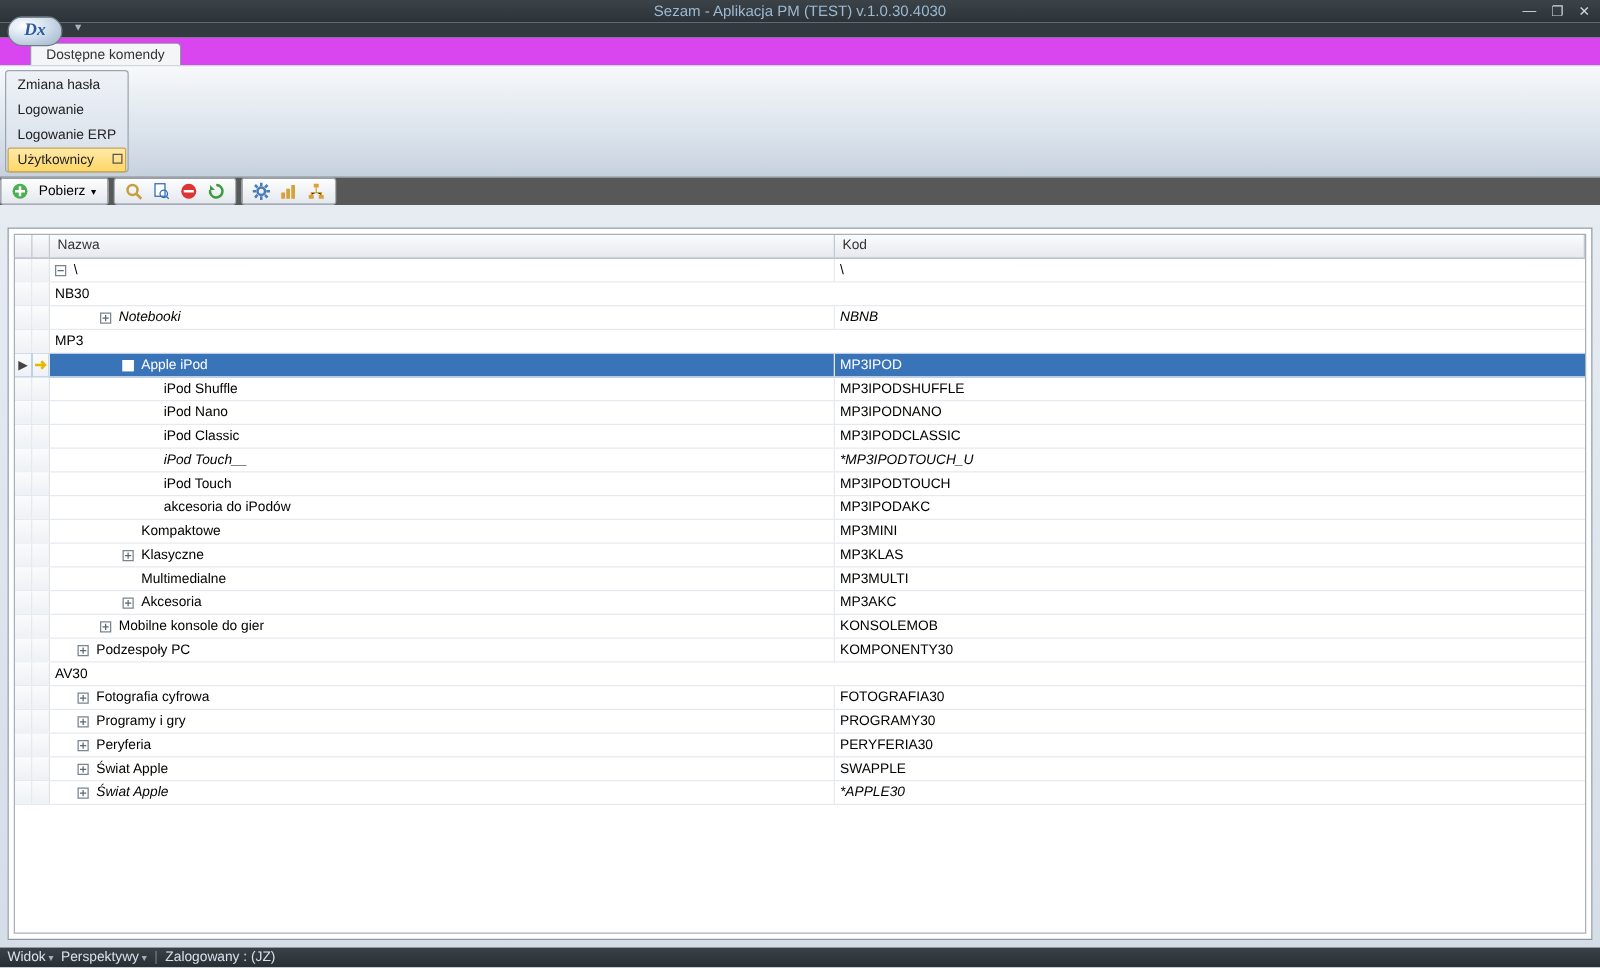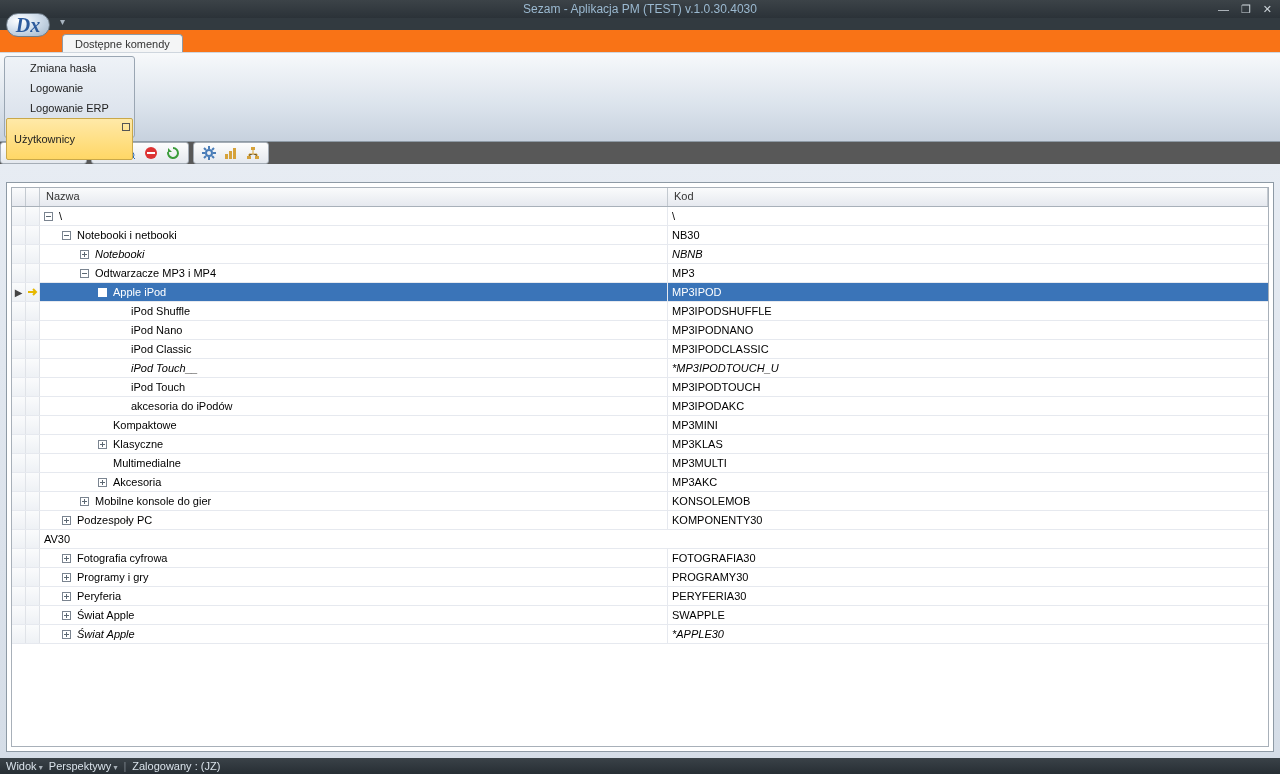--- a/index.html
+++ b/index.html
@@ -5,30 +5,30 @@
 * { margin:0; padding:0; box-sizing:border-box; font-family:Tahoma,Verdana,sans-serif; font-size:11px; }
 body { width:1280px; height:774px; overflow:hidden; background:#fff; position:relative; }
 
 .titlebar { height:18px; background:linear-gradient(to bottom,#3c4348,#2b3238); display:flex; align-items:center; color:#9bb9d0; position:relative; }
 .titlebar .title { position:absolute; left:50%; transform:translateX(-50%); font-size:12px; }
 .titlebar .win-controls { position:absolute; right:8px; display:flex; gap:12px; color:#cdd5da; }
 .titlebar .win-controls span { cursor:pointer; }
 
 .orb-row { height:12px; background:#323a40; position:relative; }
 .orb { position:absolute; top:-5px; left:6px; width:44px; height:24px; border-radius:12px; background:radial-gradient(ellipse at 30% 30%,#fff,#d6e2ef 40%,#9fb3c8); border:1px solid #6f7c88; z-index:5; display:flex; align-items:center; justify-content:center; }
-.orb-logo { font-family:"Times New Roman",serif; font-style:italic; font-weight:bold; font-size:20px; color:#2c5a9c; }
+.orb-logo { font-family:"Times New Roman",serif; font-style:italic; font-weight:bold; font-size:14px; color:#2c5a9c; }
 .qat { position:absolute; left:60px; top:-2px; color:#a8b4bf; font-size:10px; }
 
-.tab-strip { height:22px; background:#f97316; display:flex; align-items:flex-end; padding-left:62px; }
+.tab-strip { height:22px; background:#d946ef; display:flex; align-items:flex-end; padding-left:24px; }
 .tab { background:#f4f5f6; border:1px solid #8e9aa5; border-bottom:none; border-radius:4px 4px 0 0; padding:3px 12px 2px 12px; color:#333; cursor:pointer; }
 
 .ribbon { height:90px; background:linear-gradient(to bottom,#f7f9fb,#dbe3ec 60%,#c7d1de); border-bottom:1px solid #8e9aa5; border-top:1px solid #cfd6de; display:flex; }
 .ribbon-group { border:1px solid #9aa6b3; border-radius:3px; margin:3px 4px; background:linear-gradient(to bottom,#eef2f7,#d6dee9); padding:1px; display:flex; flex-direction:column; }
-.ribbon-btn { padding:4px 24px; text-align:left; cursor:pointer; color:#222; white-space:nowrap; position:relative; }
-.ribbon-btn.sel { background:linear-gradient(to bottom,#ffe9a8,#ffd766); border:1px solid #c9a84a; padding:14px 7px; border-radius:2px; }
+.ribbon-btn { padding:4px 8px; text-align:left; cursor:pointer; color:#222; white-space:nowrap; position:relative; }
+.ribbon-btn.sel { background:linear-gradient(to bottom,#ffe9a8,#ffd766); border:1px solid #c9a84a; padding:3px 7px; border-radius:2px; }
 .ribbon-btn .popin { position:absolute; right:2px; top:4px; width:8px; height:8px; border:1px solid #555; }
 
 .toolbar-row { height:22px; background:#585858; display:flex; align-items:stretch; }
 .toolbar-seg { background:linear-gradient(to bottom,#fdfdfd,#e4e8ee); border:1px solid #a5adb6; border-radius:3px; display:flex; align-items:center; padding:0 4px; margin-right:4px; }
 .tbtn { width:18px; height:18px; margin:0 2px; display:flex; align-items:center; justify-content:center; cursor:pointer; border-radius:2px; }
 .tbtn svg { width:14px; height:14px; }
 
 .content-frame { padding:18px 6px 6px 6px; background:linear-gradient(to bottom,#e7ecf3,#d5dde7); height:calc(100% - 18px - 12px - 22px - 90px - 22px - 16px); }
 .grid-outer { border:1px solid #8e9aa5; background:#fff; height:100%; padding:4px; }
 
@@ -173,45 +173,35 @@
             <div class="namecell">
               <span class="indent" style="width: 4px;"></span>
               <span class="expander"></span>
               <span class="nodelabel">\</span>
             </div>
             <div class="kodcell">\</div>
           </div>
           <div class="row">
             <div class="rgutter1"></div>
             <div class="rgutter2"></div>
-            <div class="namecell">
-              <span class="indent" style="width: 22px;"></span>
-              <span class="expander"></span>
-              <span class="nodelabel">Notebooki i netbooki</span>
-            </div>
             <div class="kodcell">NB30</div>
           </div>
           <div class="row">
             <div class="rgutter1"></div>
             <div class="rgutter2"></div>
             <div class="namecell">
               <span class="indent" style="width: 40px;"></span>
               <span class="expander plus"></span>
               <span class="nodelabel italic">Notebooki</span>
             </div>
             <div class="kodcell italic">NBNB</div>
           </div>
           <div class="row">
             <div class="rgutter1"></div>
             <div class="rgutter2"></div>
-            <div class="namecell">
-              <span class="indent" style="width: 40px;"></span>
-              <span class="expander"></span>
-              <span class="nodelabel">Odtwarzacze MP3 i MP4</span>
-            </div>
             <div class="kodcell">MP3</div>
           </div>
           <div class="row sel">
             <div class="rgutter1">
               <span class="ptr">▶</span>
             </div>
             <div class="rgutter2">
               <svg width="12" height="10">
                 <path d="M1 5h7M6 2l3 3-3 3" stroke="#e6b800" stroke-width="2" fill="none"></path>
               </svg>

